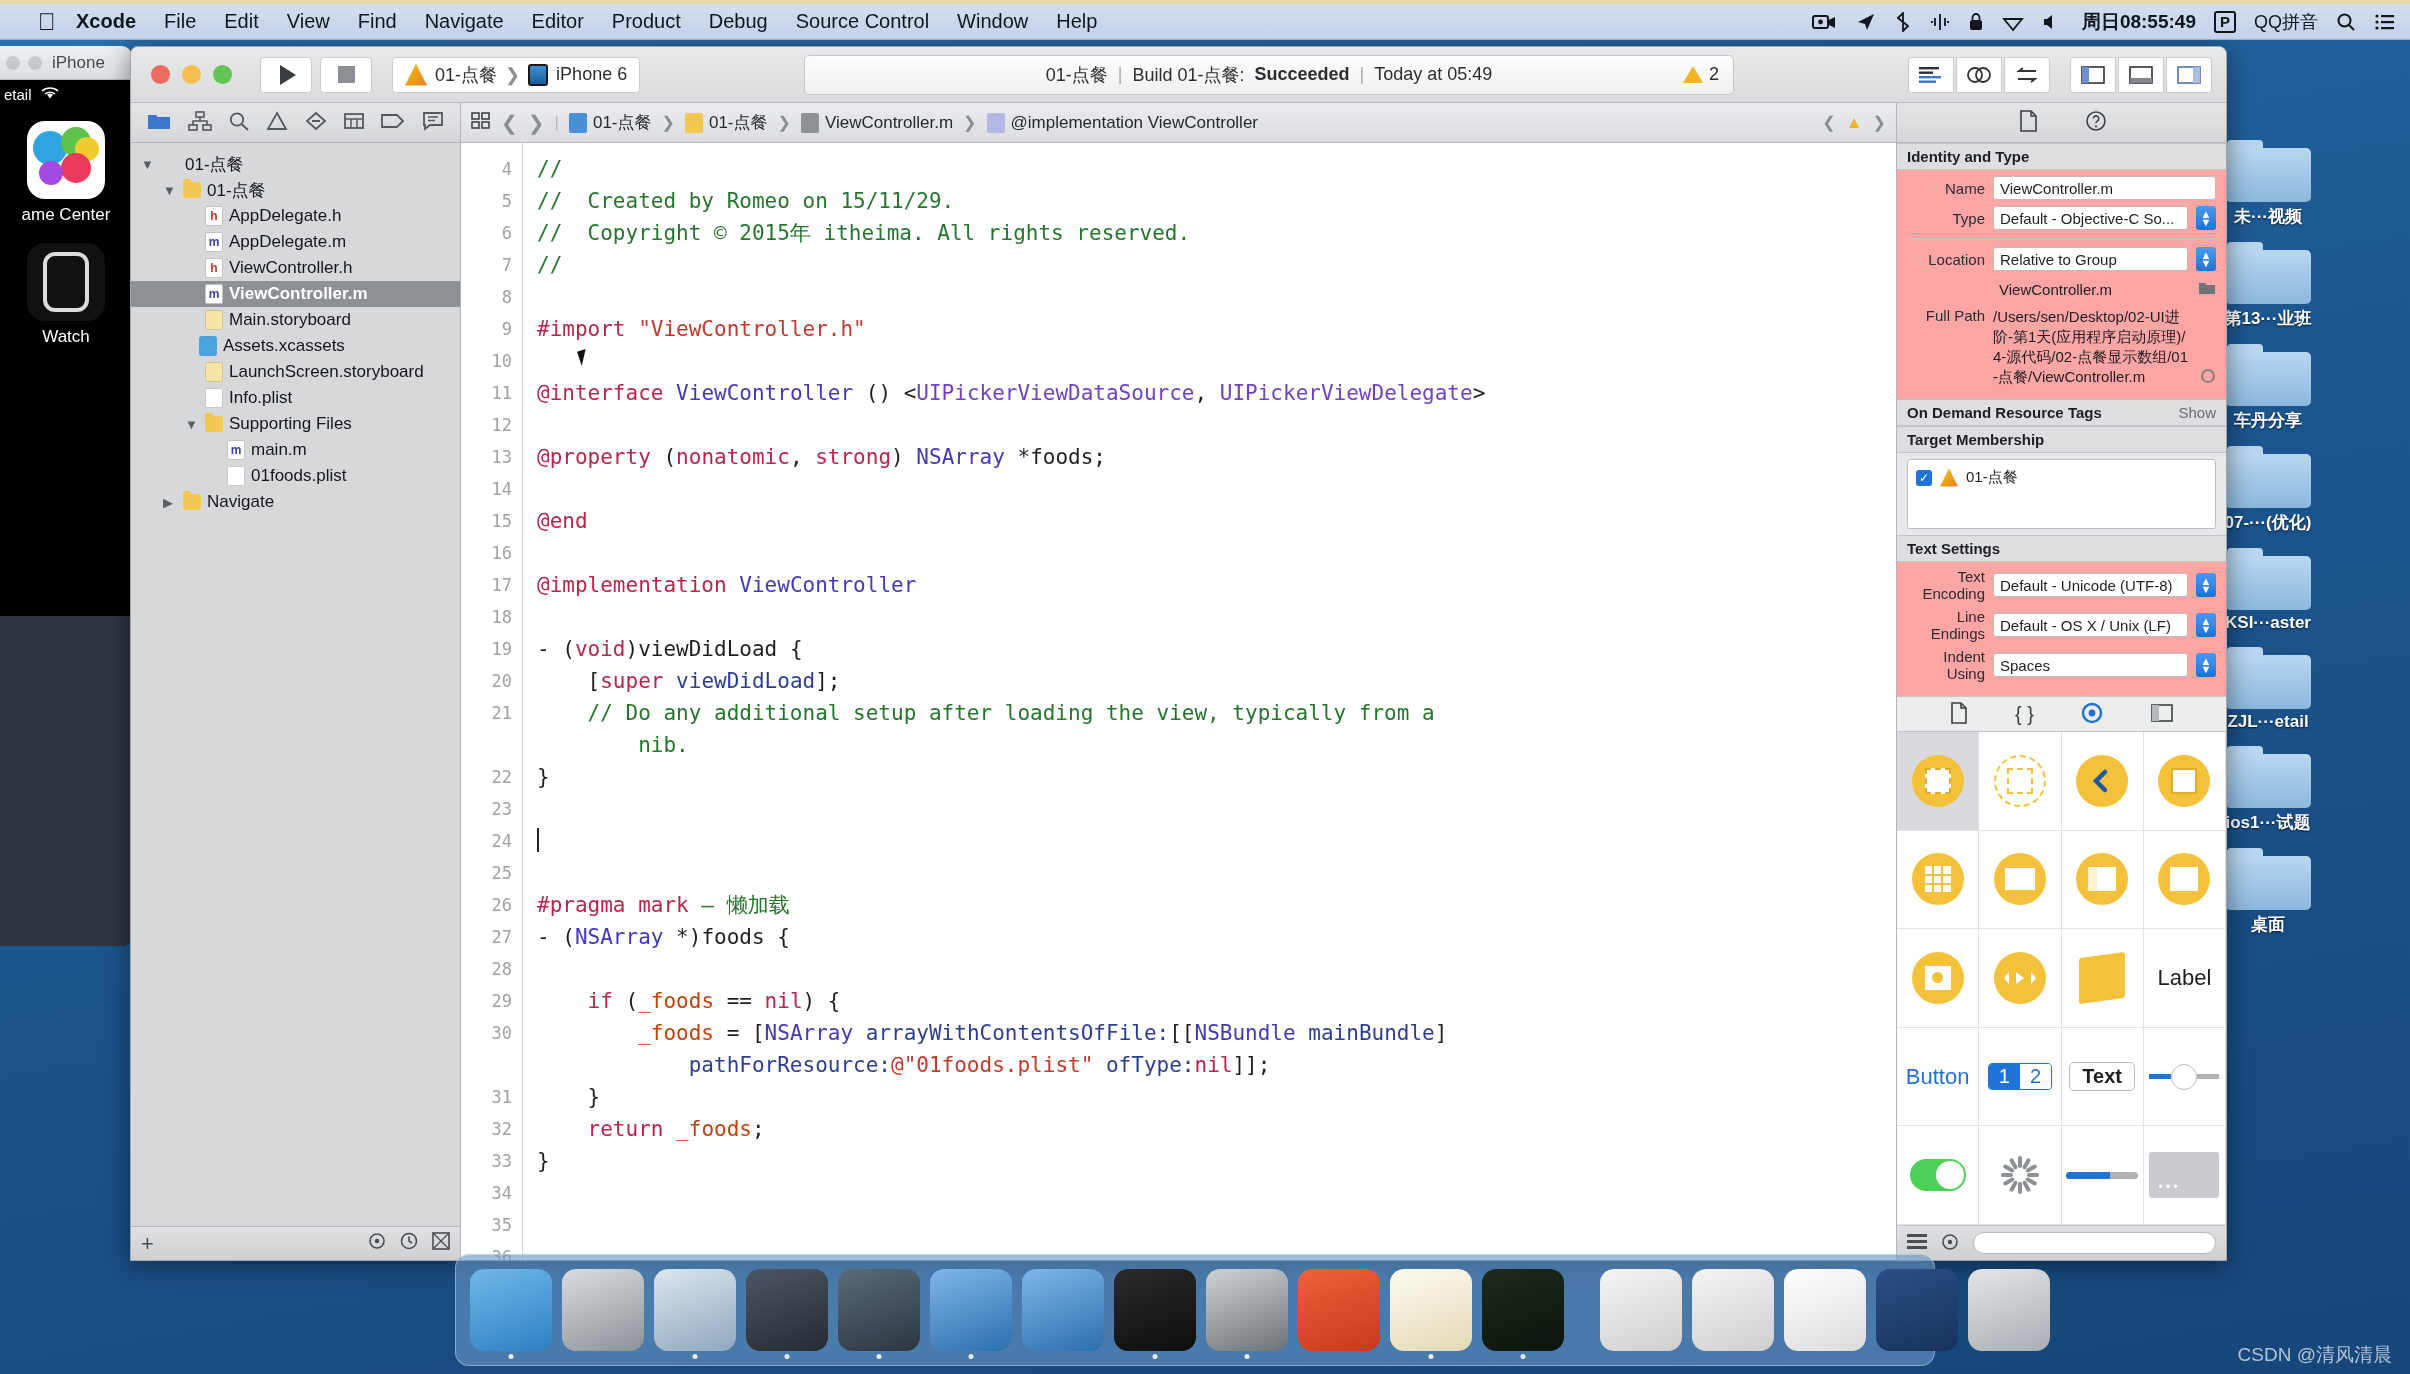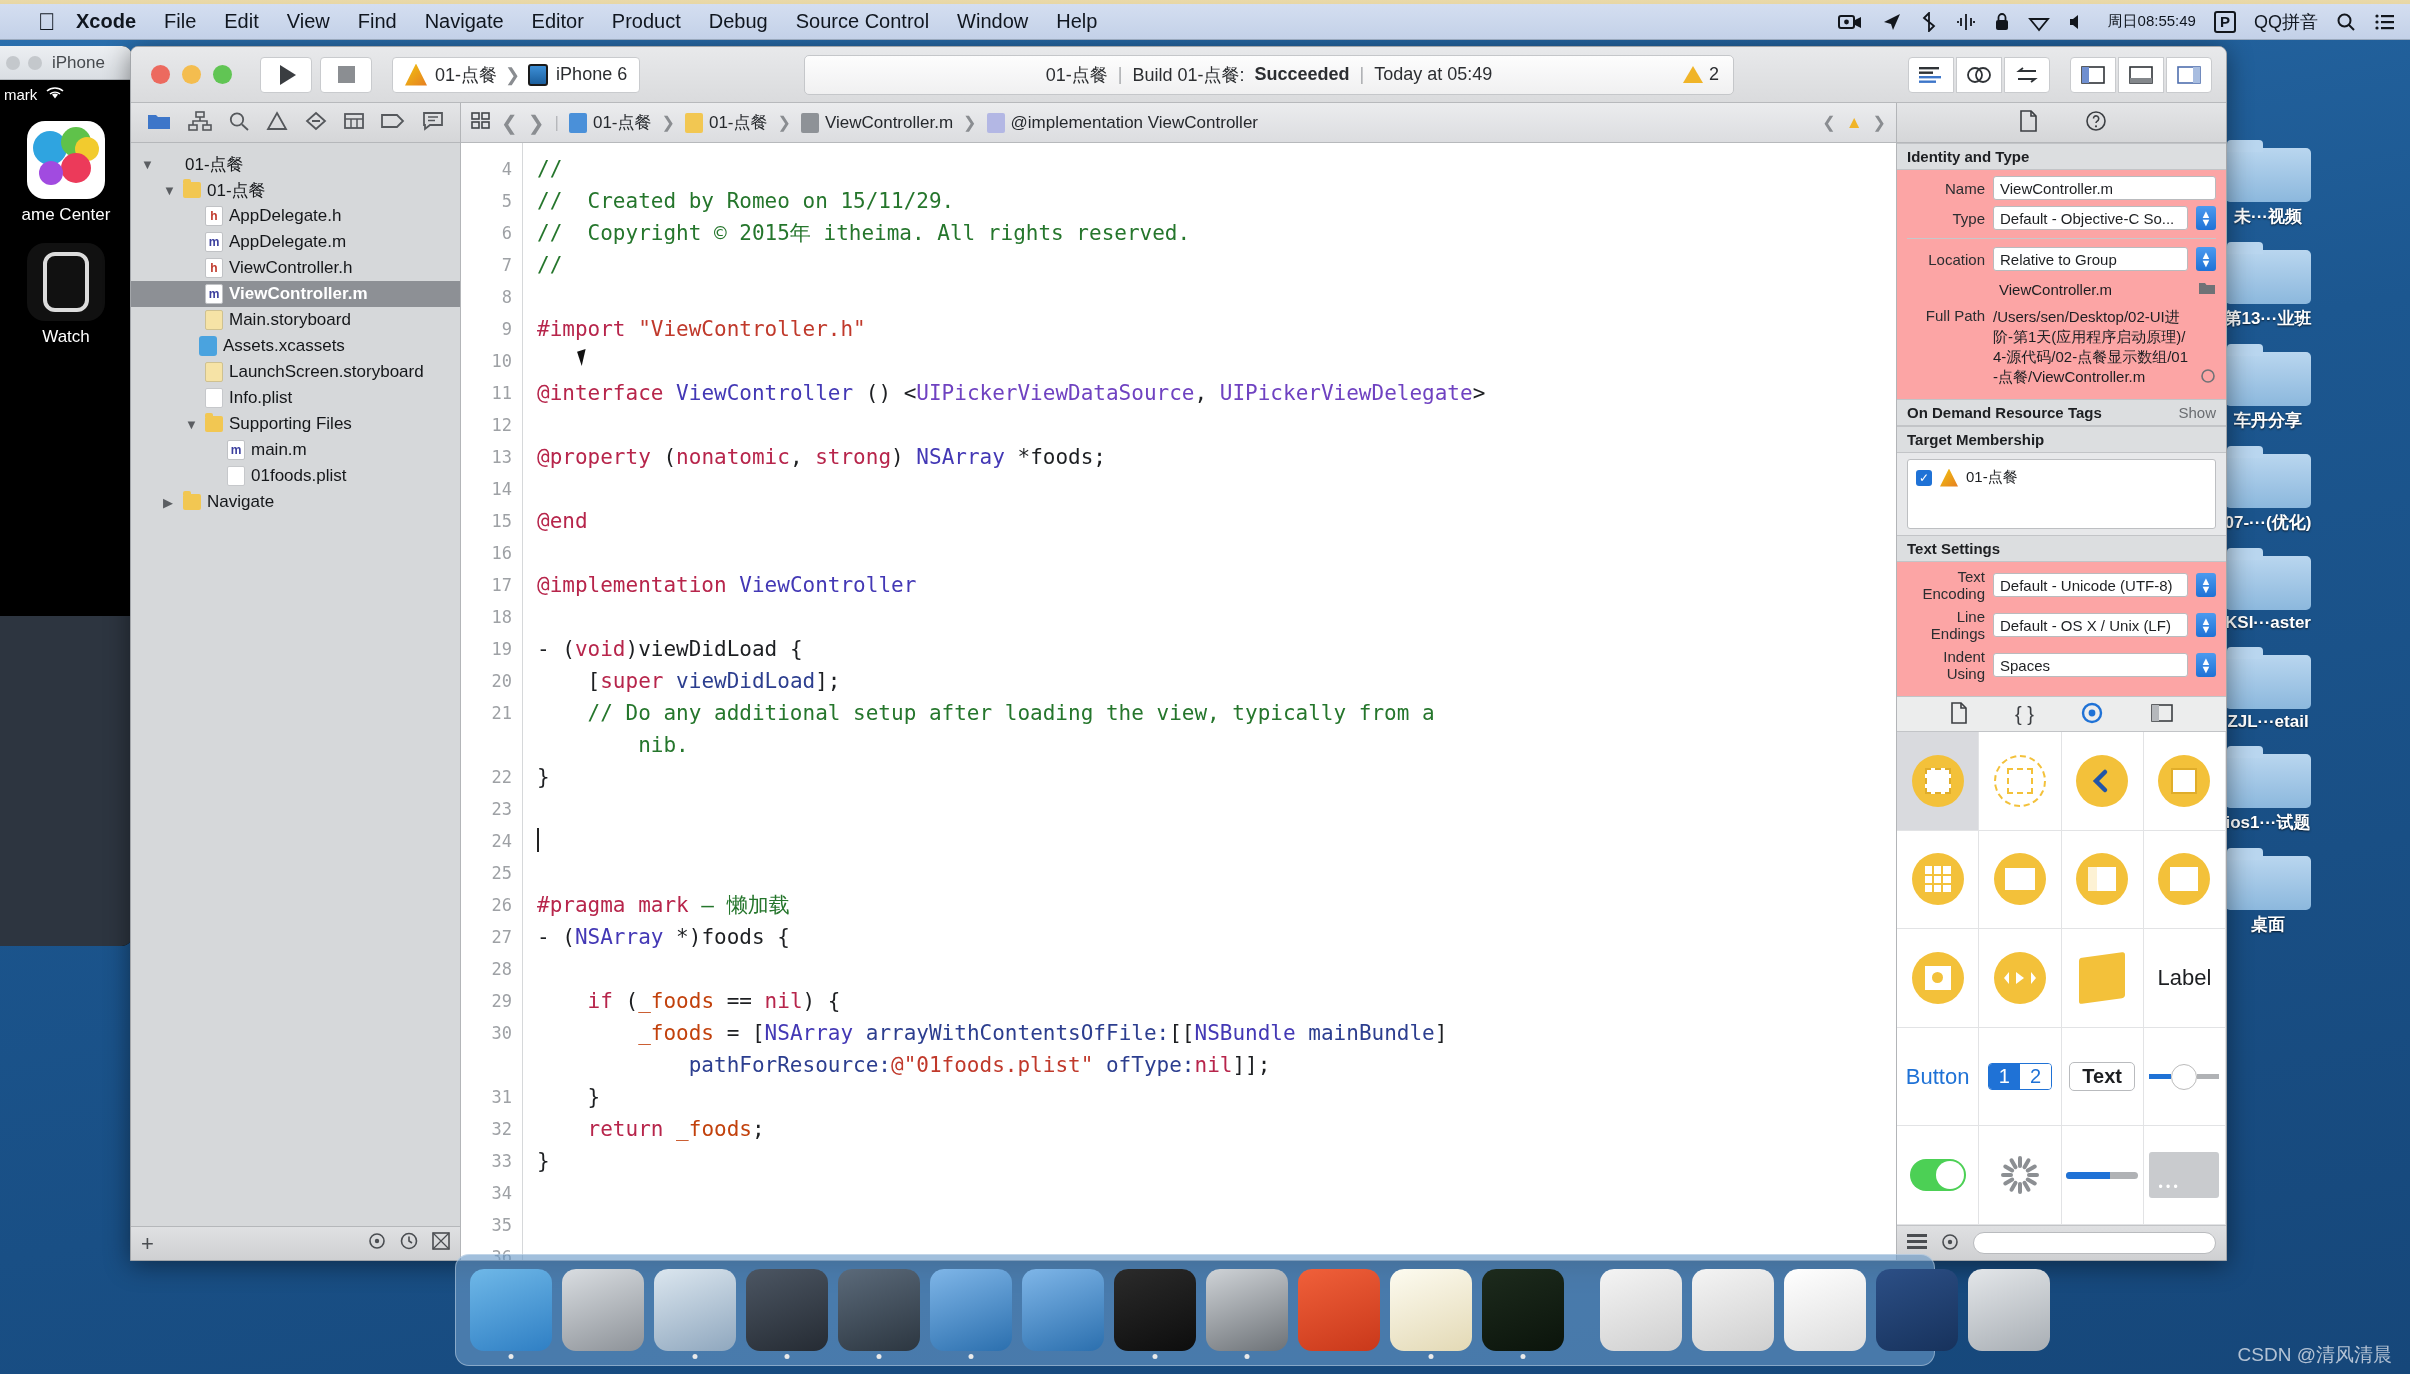--- a/index.html
+++ b/index.html
@@ -44,21 +44,21 @@
     border-bottom:1px solid #9aa9bd;
     display:flex; align-items:center; padding:0 14px;
     font-size:20px; color:#10161f;
     z-index:40;
   }
   #menubar .apple{ font-size:24px; margin:0 20px 0 24px; line-height:1;}
   #menubar .mi{ margin-right:28px; white-space:nowrap;}
   #menubar .mi.bold{ font-weight:bold;}
   #menubar .spacer{flex:1;}
   #menubar .right-item{ margin-left:18px; display:flex; align-items:center; white-space:nowrap;}
-  #menubar .clock{ font-size:15px; margin-left:22px;}
+  #menubar .clock{ font-size:19px; margin-left:22px;font-weight:bold;}
 
   
   #simulator{
     position:absolute; left:0px; top:46px; width:132px; height:900px;
     background:#000; border-radius:0 10px 10px 0;
     z-index:10; overflow:hidden;
   }
   #sim-titlebar{
     height:34px; background:linear-gradient(180deg,#eceff2,#dadee3);
     display:flex; align-items:center; padding-left:6px; gap:8px;
@@ -348,21 +348,21 @@
     </div>
   </div>
 
 <div id="simulator">
   <div id="sim-titlebar">
     <span class="sim-dot"></span>
     <span class="sim-dot"></span>
     <span id="sim-title">iPhone</span>
   </div>
   <div id="sim-status">
-    <span>mark</span>
+    <span>etail</span>
     <span>
       <svg width="20" height="14" viewBox="0 0 20 14">
           <path d="M10 12.5l-3-4a5 5 0 016 0z" fill="#fff"></path>
           <path d="M2 5a12 12 0 0116 0" stroke="#fff" stroke-width="1.6" fill="none"></path>
           <path d="M5 8a8 8 0 0110 0" stroke="#fff" stroke-width="1.6" fill="none"></path>
         </svg>
     </span>
   </div>
   <div class="sim-app">
     <span class="gc-icon">

